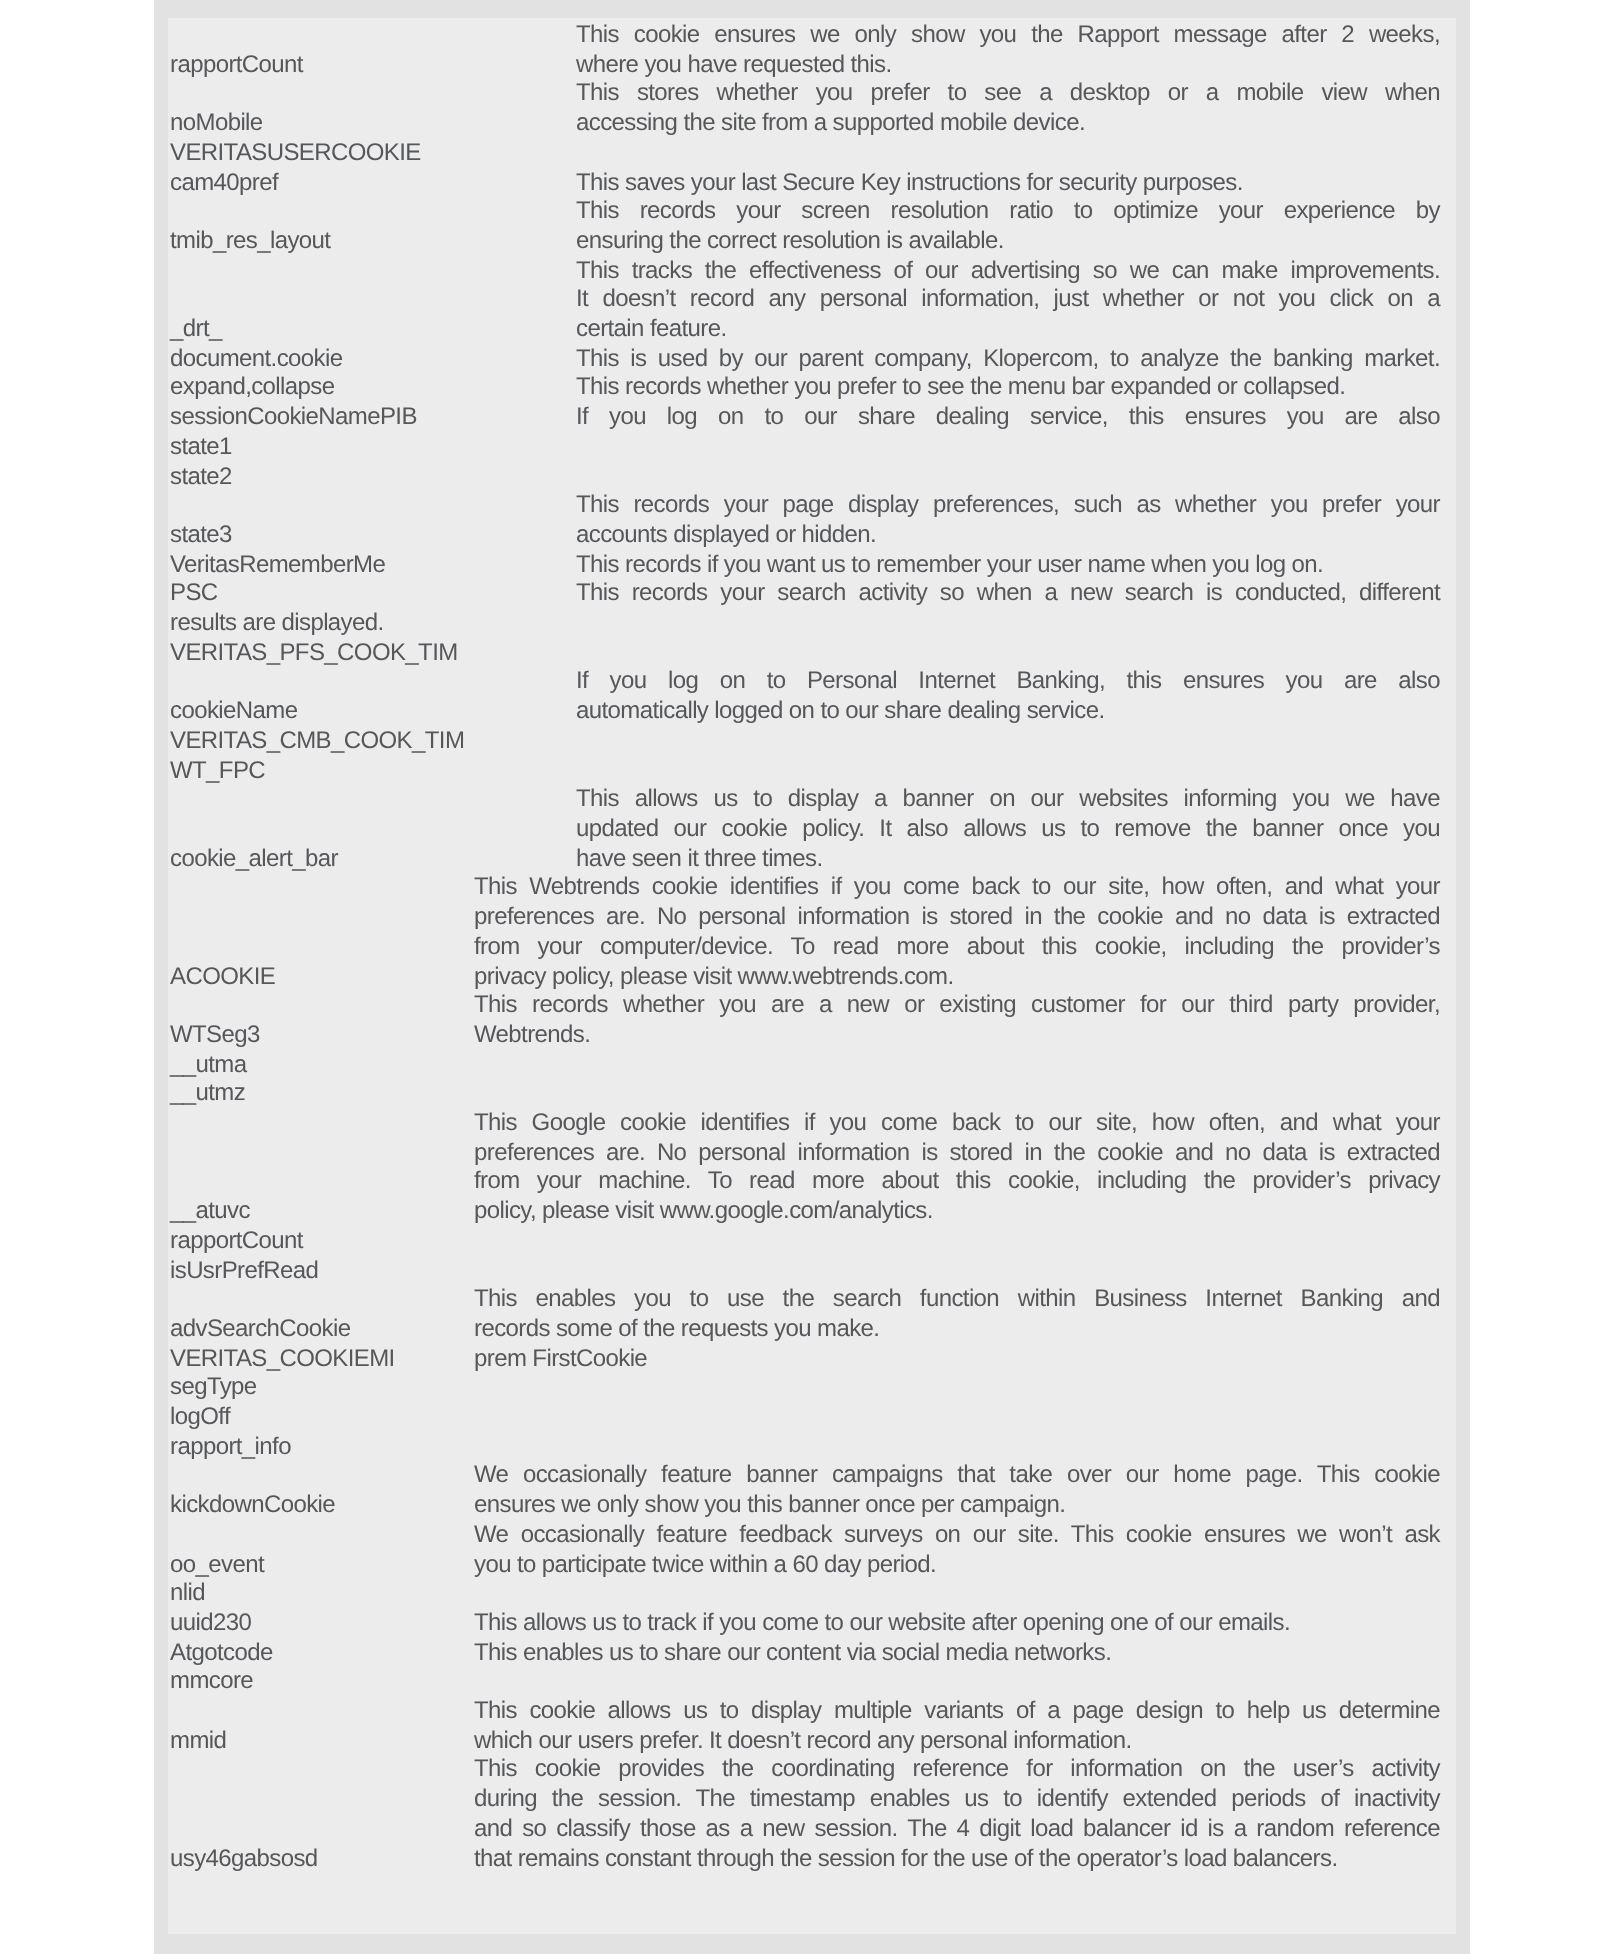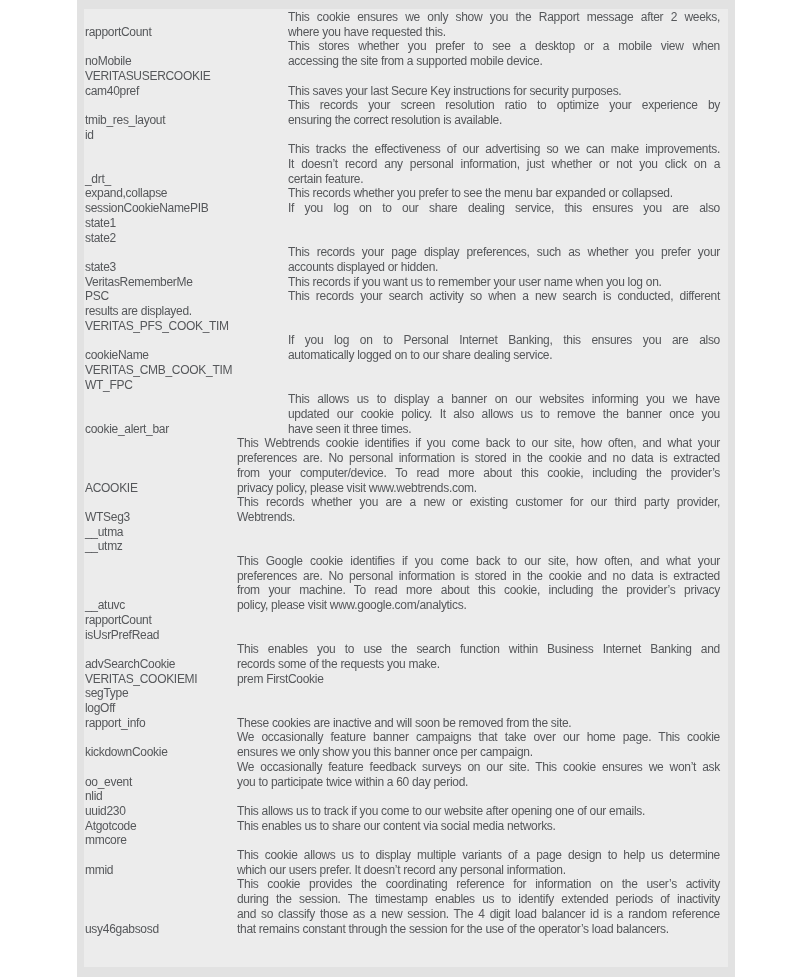--- a/index.html
+++ b/index.html
@@ -95,29 +95,31 @@
           </div>
         </div>
         <div class="row wide">
           <div class="name">tmib_res_layout</div>
           <div class="desc">
             <div class="line">This records your screen resolution ratio to optimize your experience by</div>
             <div class="line last">ensuring the correct resolution is available.</div>
           </div>
         </div>
         <div class="row wide">
-          <div class="name">id</div>
-          <div class="desc"></div>
-        </div>
-        <div class="row wide">
           <div class="name">_drt_</div>
           <div class="desc">
             <div class="line">This tracks the effectiveness of our advertising so we can make improvements.</div>
             <div class="line">It doesn’t record any personal information, just whether or not you click on a</div>
             <div class="line last">certain feature.</div>
+          </div>
+        </div>
+        <div class="row wide">
+          <div class="name">document.cookie</div>
+          <div class="desc">
+            <div class="line">This is used by our parent company, Klopercom, to analyze the banking market.</div>
           </div>
         </div>
         <div class="row wide">
           <div class="name">expand,collapse</div>
           <div class="desc">
             <div class="line last">This records whether you prefer to see the menu bar expanded or collapsed.</div>
           </div>
         </div>
         <div class="row wide">
           <div class="name">sessionCookieNamePIB</div>
@@ -240,23 +242,20 @@
         <div class="row narrow">
           <div class="name">segType</div>
           <div class="desc"></div>
         </div>
         <div class="row narrow">
           <div class="name">logOff</div>
           <div class="desc"></div>
         </div>
         <div class="row narrow">
           <div class="name">rapport_info</div>
-          <div class="desc">
-            <div class="line last">These cookies are inactive and will soon be removed from the site.</div>
-          </div>
         </div>
         <div class="row narrow">
           <div class="name">kickdownCookie</div>
           <div class="desc">
             <div class="line">We occasionally feature banner campaigns that take over our home page. This cookie</div>
             <div class="line last">ensures we only show you this banner once per campaign.</div>
           </div>
         </div>
         <div class="row narrow">
           <div class="name">oo_event</div>

